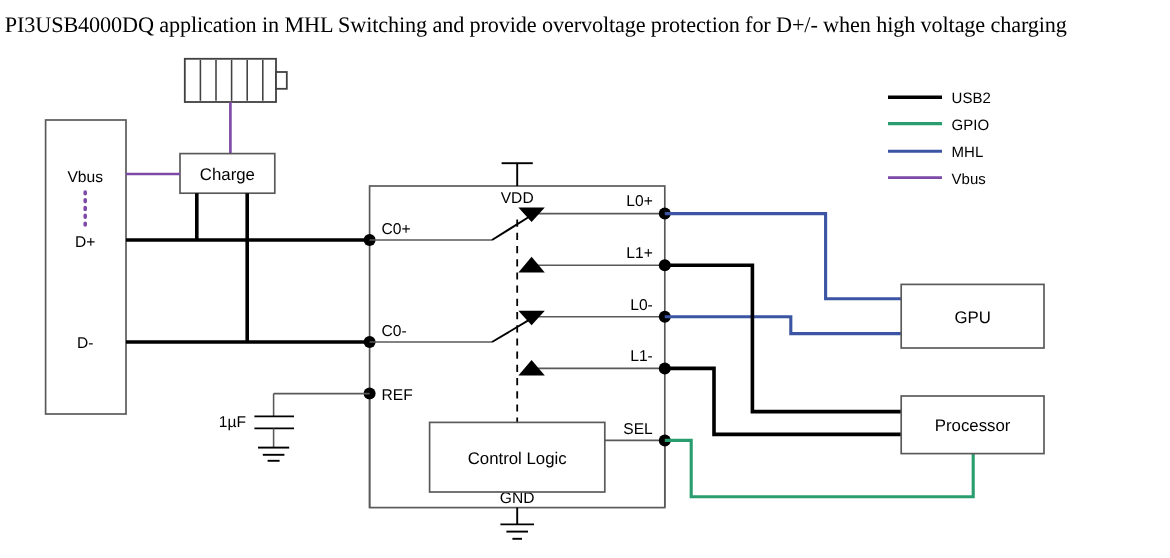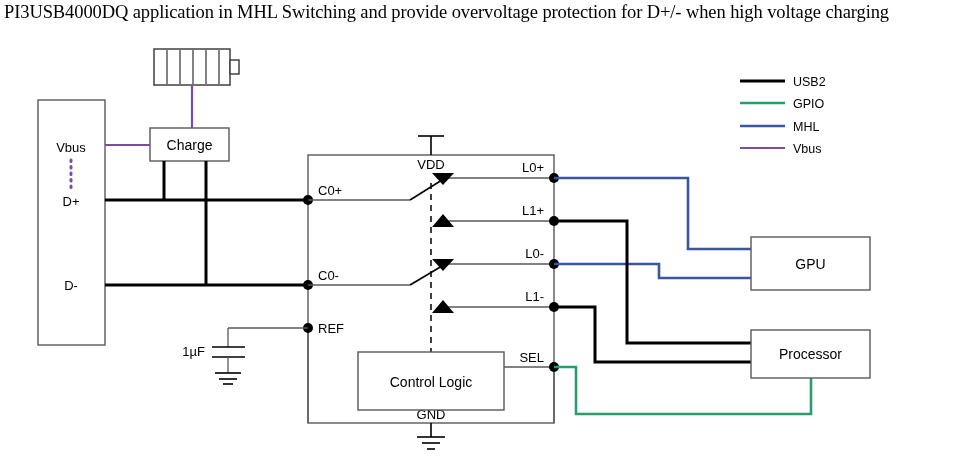--- a/index.html
+++ b/index.html
@@ -10,21 +10,21 @@
   body {
     width: 975px;
     height: 465px;
     font-family: "Liberation Sans", sans-serif;
     overflow: hidden;
     position: relative;
   }
   #title {
     position: absolute;
     left: 4px;
-    top: 2px;
+    top: 12px;
     font-family: "Liberation Serif", serif;
     font-size: 18.5px;
     color: #000000;
     white-space: nowrap;
     letter-spacing: -0.1px;
   }
   #diagram {
     position: absolute;
     left: 0;
     top: 0;

